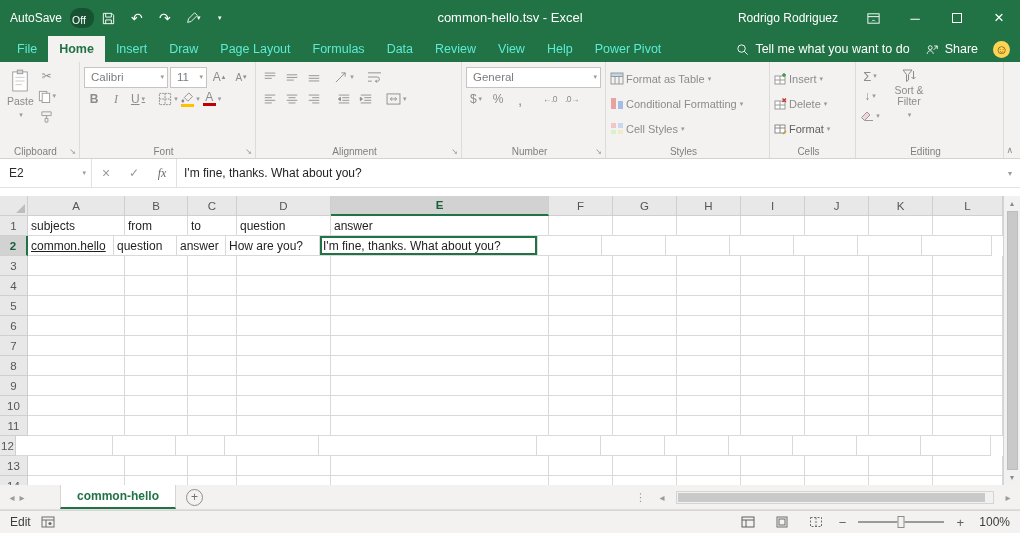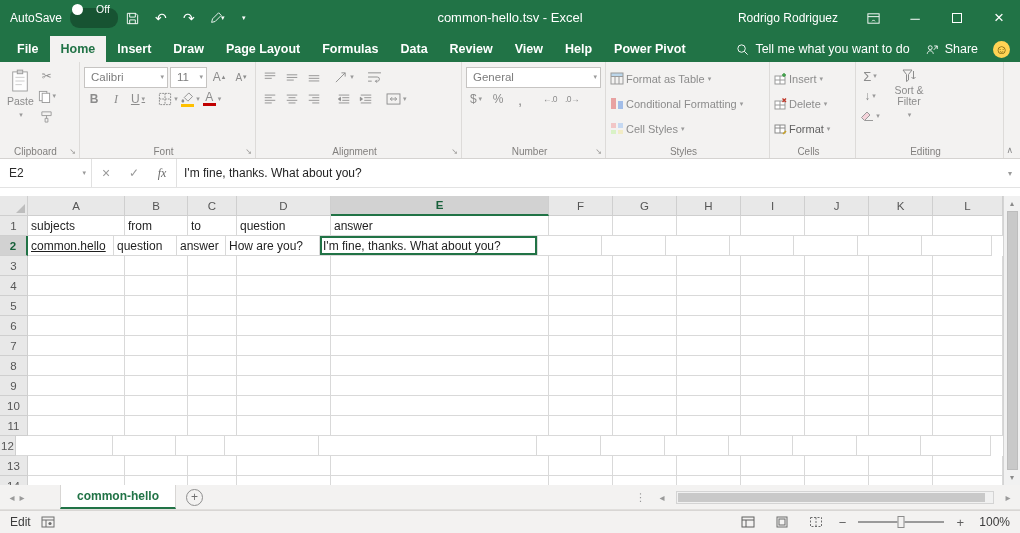--- a/index.html
+++ b/index.html
@@ -4,34 +4,34 @@
 <style>
 *{margin:0;padding:0;box-sizing:border-box;}
 html,body{width:1020px;height:533px;overflow:hidden;}
 body{font-family:"Liberation Sans",sans-serif;background:#fff;}
 .app{width:1020px;height:533px;display:flex;flex-direction:column;}
 
 
 .titlebar{flex:0 0 36px;background:#217346;color:#fff;display:flex;align-items:center;position:relative;}
 .tb-left{display:flex;align-items:center;padding-left:10px;gap:2px;z-index:1;}
 .autosave-label{font-size:12px;margin-right:6px;}
-.autosave-pill{display:flex;align-items:center;gap:13px;background:rgba(0,0,0,.28);border-radius:9px;height:15px;padding:1px 8px 19px 2px;font-size:10.5px;}
+.autosave-pill{display:flex;align-items:center;gap:5px;background:rgba(0,0,0,.28);border-radius:9px;height:15px;padding:1px 8px 19px 2px;font-size:10.5px;flex-direction:column;}
 .autosave-knob{width:11px;height:11px;background:#fff;border-radius:50%;}
 .qat-btn{min-width:26px;height:28px;display:inline-flex;align-items:center;justify-content:center;font-size:14px;color:#fff;}
 .qat-car{font-size:7px;margin-left:-2px;}
 .tb-title{position:absolute;left:0;right:0;top:0;height:36px;line-height:36px;text-align:center;font-size:13px;pointer-events:none;}
 .tb-right{margin-left:auto;display:flex;align-items:center;height:100%;z-index:1;}
 .tb-user{font-size:12px;margin-right:14px;}
 .winbtn{width:42px;height:36px;display:inline-flex;align-items:center;justify-content:center;font-size:13px;}
 .maxbox{width:10px;height:10px;border:1px solid #fff;display:inline-block;}
 
 
 .tabrow{flex:0 0 26px;background:#217346;display:flex;align-items:stretch;padding-left:6px;}
 #ribbon-tabs{display:flex;align-items:stretch;}
-.rtab{padding:0 11px;font-size:12.5px;color:#ffffff;display:flex;align-items:center;white-space:nowrap;font-weight:bold;}
+.rtab{padding:0 11px;font-size:12.5px;color:#5eead4;display:flex;align-items:center;white-space:nowrap;}
 .rtab.active{background:#f3f2f1;color:#217346;font-weight:bold;}
 .tabrow-right{margin-left:auto;display:flex;align-items:center;gap:15px;padding-right:10px;color:#fff;font-size:12.5px;white-space:nowrap;}
 .tellme,.share{display:flex;align-items:center;gap:6px;}
 .smiley{width:17px;height:17px;border-radius:50%;background:#ffd354;color:#5f4a00;display:flex;align-items:center;justify-content:center;font-size:13px;line-height:1;}
 
 
 .ribbon{flex:0 0 97px;background:#f3f2f1;border-bottom:1px solid #d5d3d1;display:flex;position:relative;}
 .rgroup{position:relative;border-right:1px solid #dddbd9;padding:4px 4px 16px 4px;display:flex;flex-direction:column;flex:0 0 auto;}
 .glabel{position:absolute;bottom:1px;left:0;right:8px;text-align:center;font-size:10px;color:#817f7d;white-space:nowrap;}
 .dlauncher{position:absolute;bottom:2px;right:3px;font-size:8px;color:#9a9896;}

